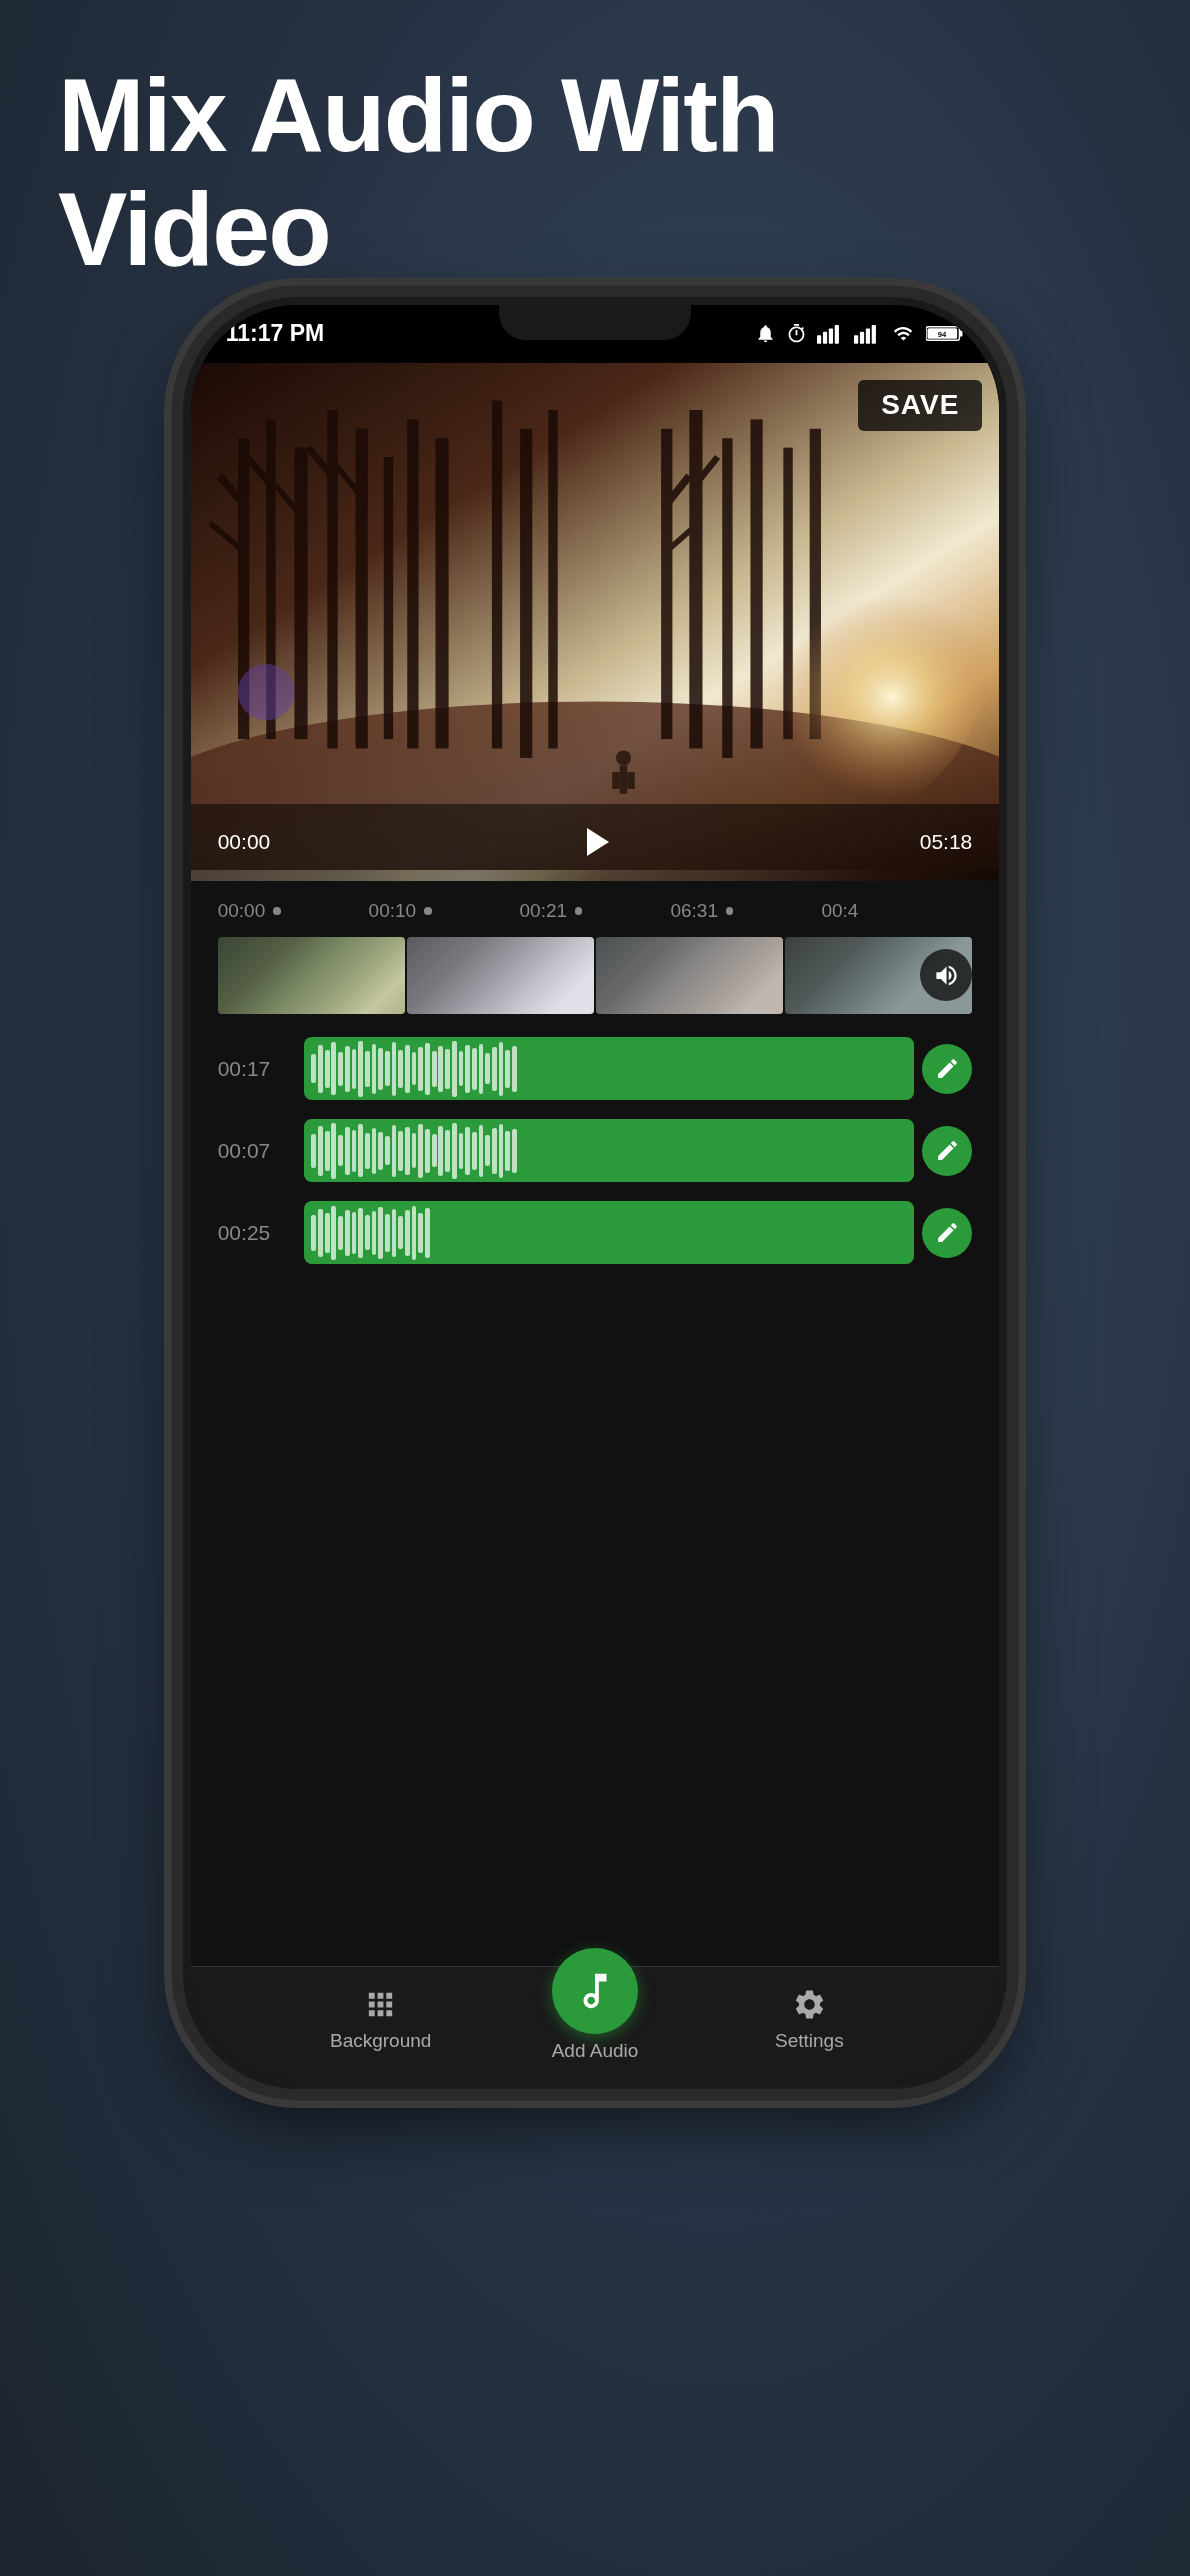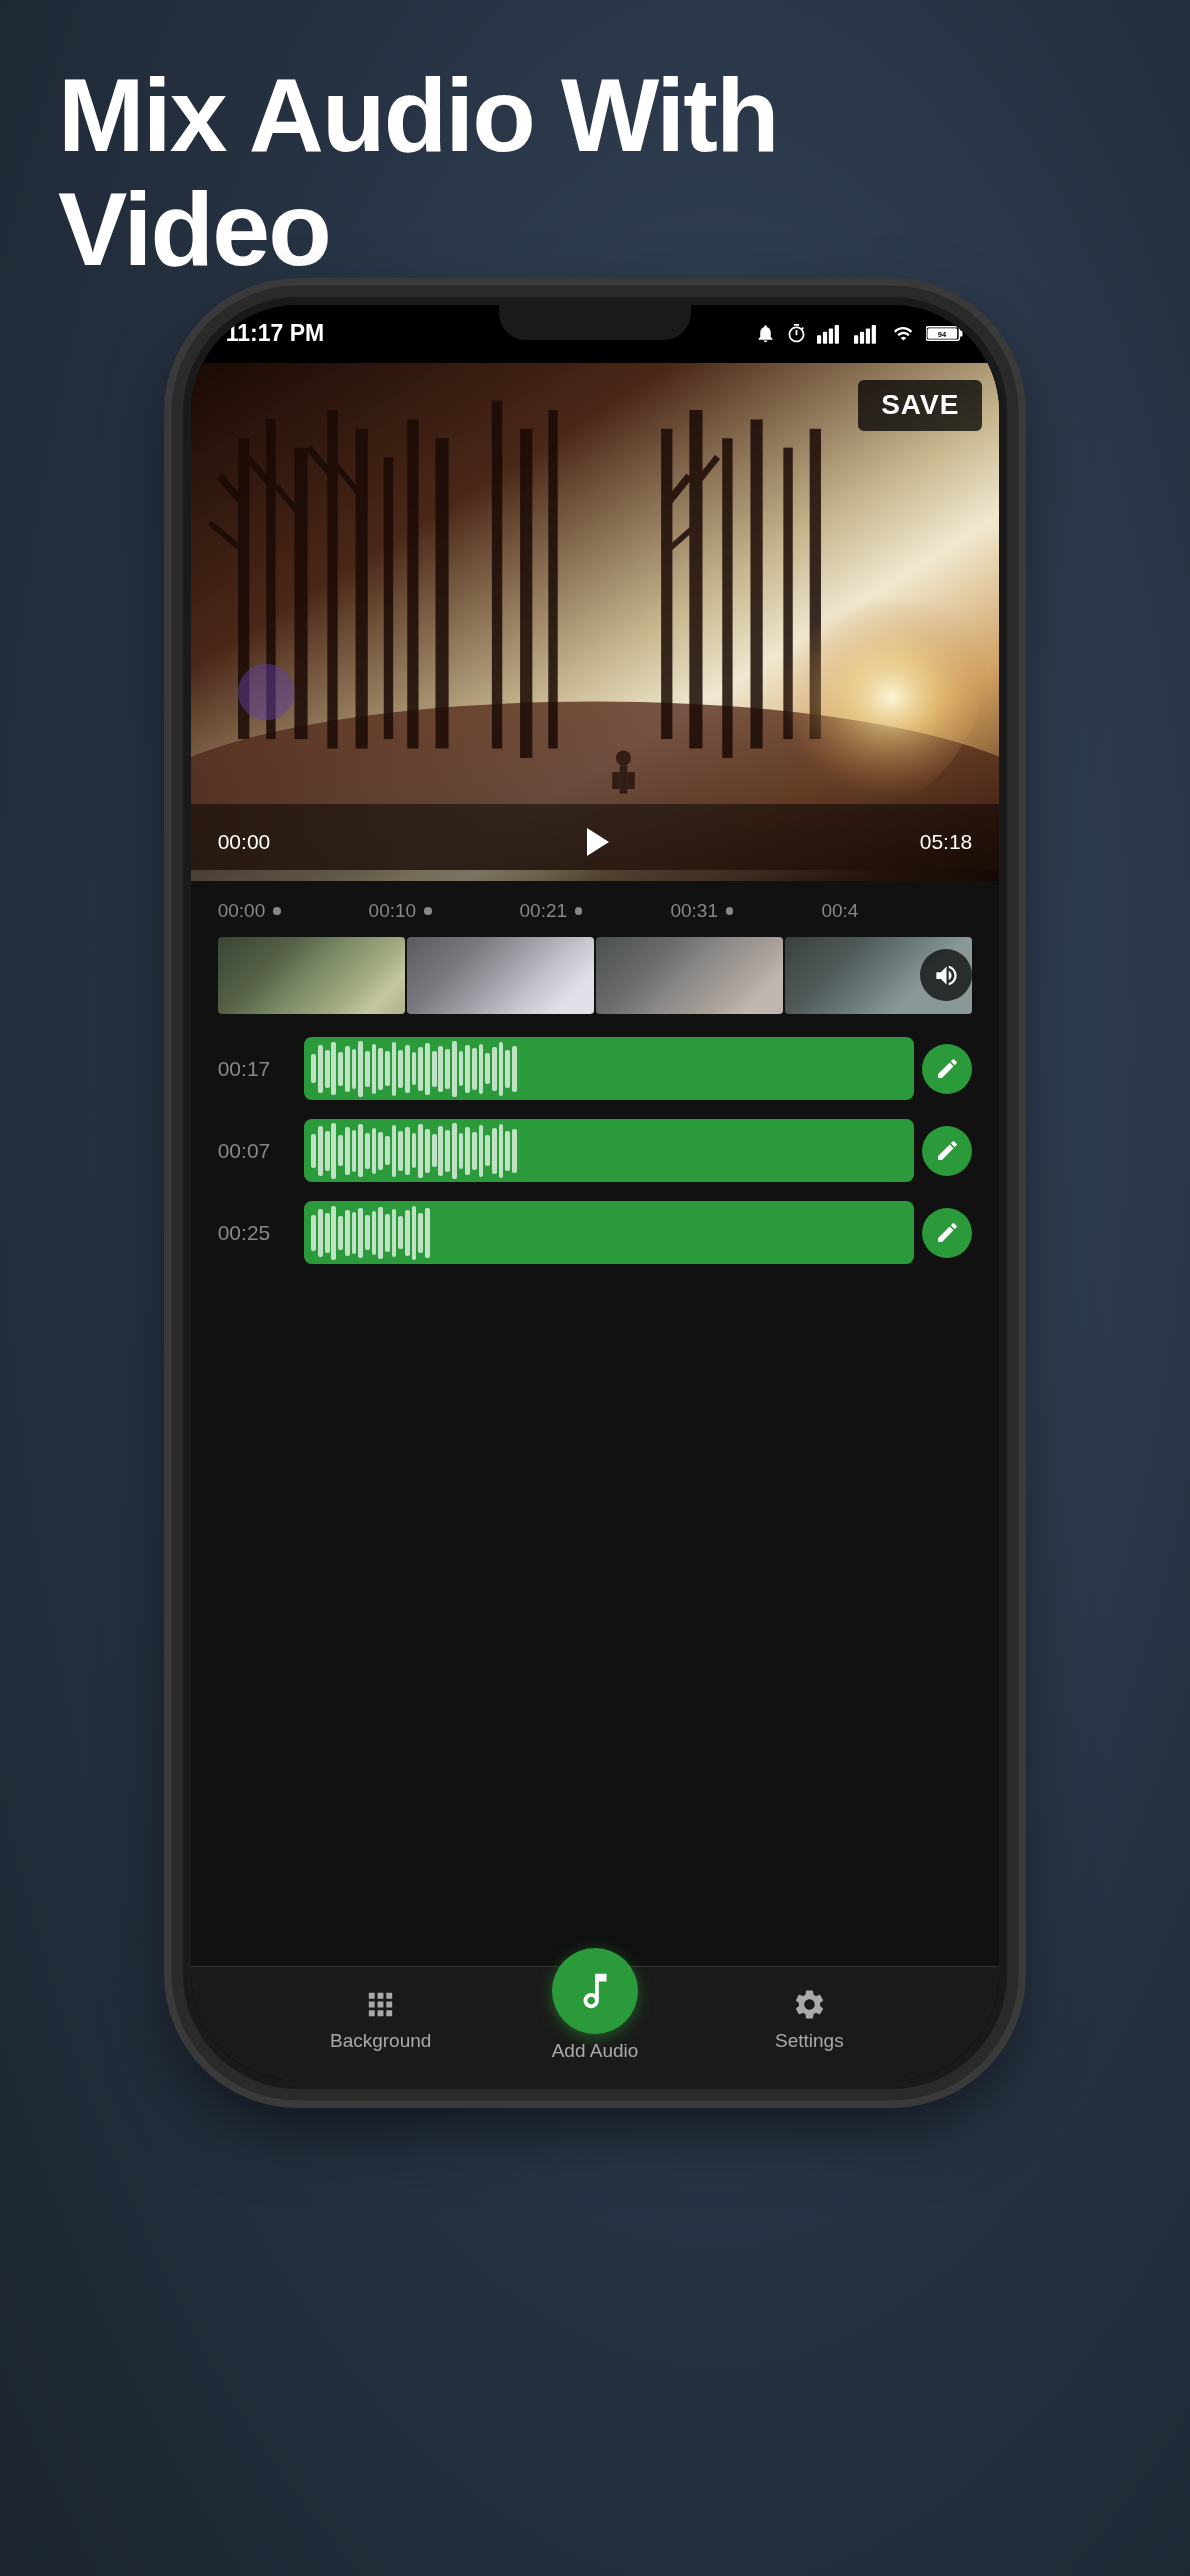--- a/index.html
+++ b/index.html
@@ -549,21 +549,21 @@
           </div>
           <div class="timeline-mark">
             <span>00:10</span>
             <span class="dot"></span>
           </div>
           <div class="timeline-mark">
             <span>00:21</span>
             <span class="dot"></span>
           </div>
           <div class="timeline-mark">
-            <span>00:31</span>
+            <span>06:31</span>
             <span class="dot"></span>
           </div>
           <div class="timeline-mark">
             <span>00:4</span>
           </div>
         </div>
 
         <div class="video-strip">
           <div class="video-thumb"></div>
           <div class="video-thumb"></div>

